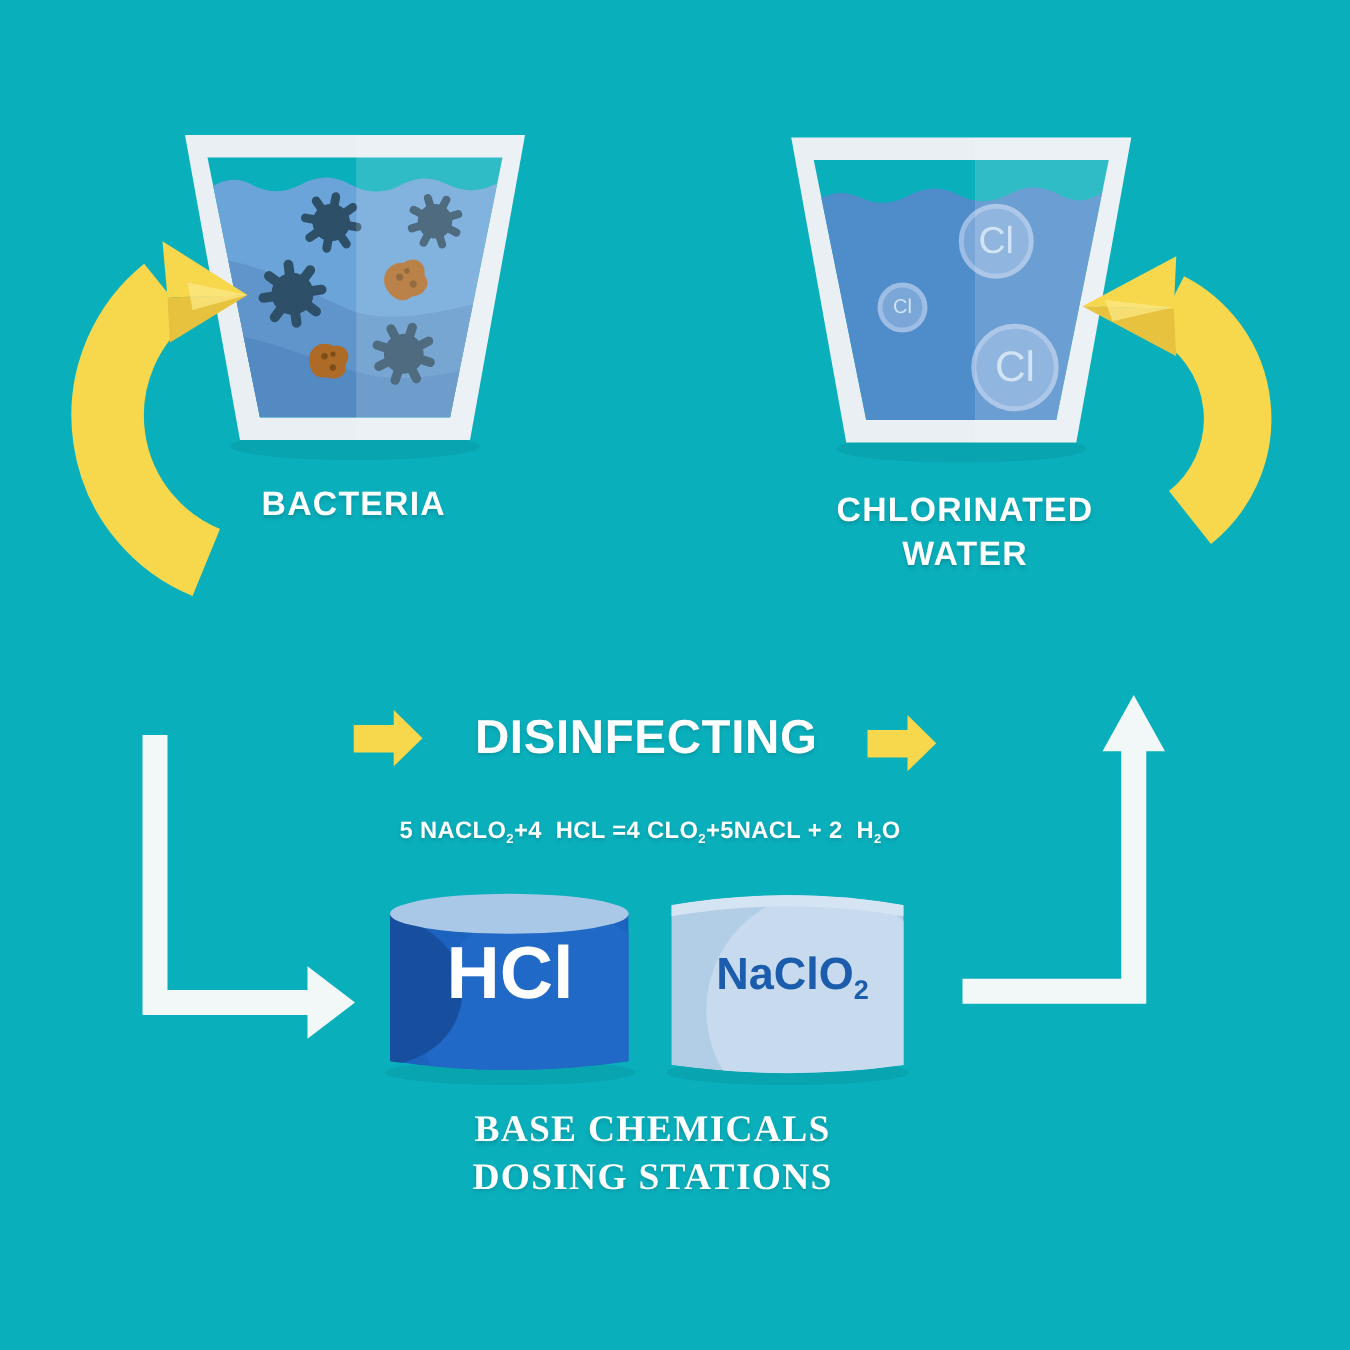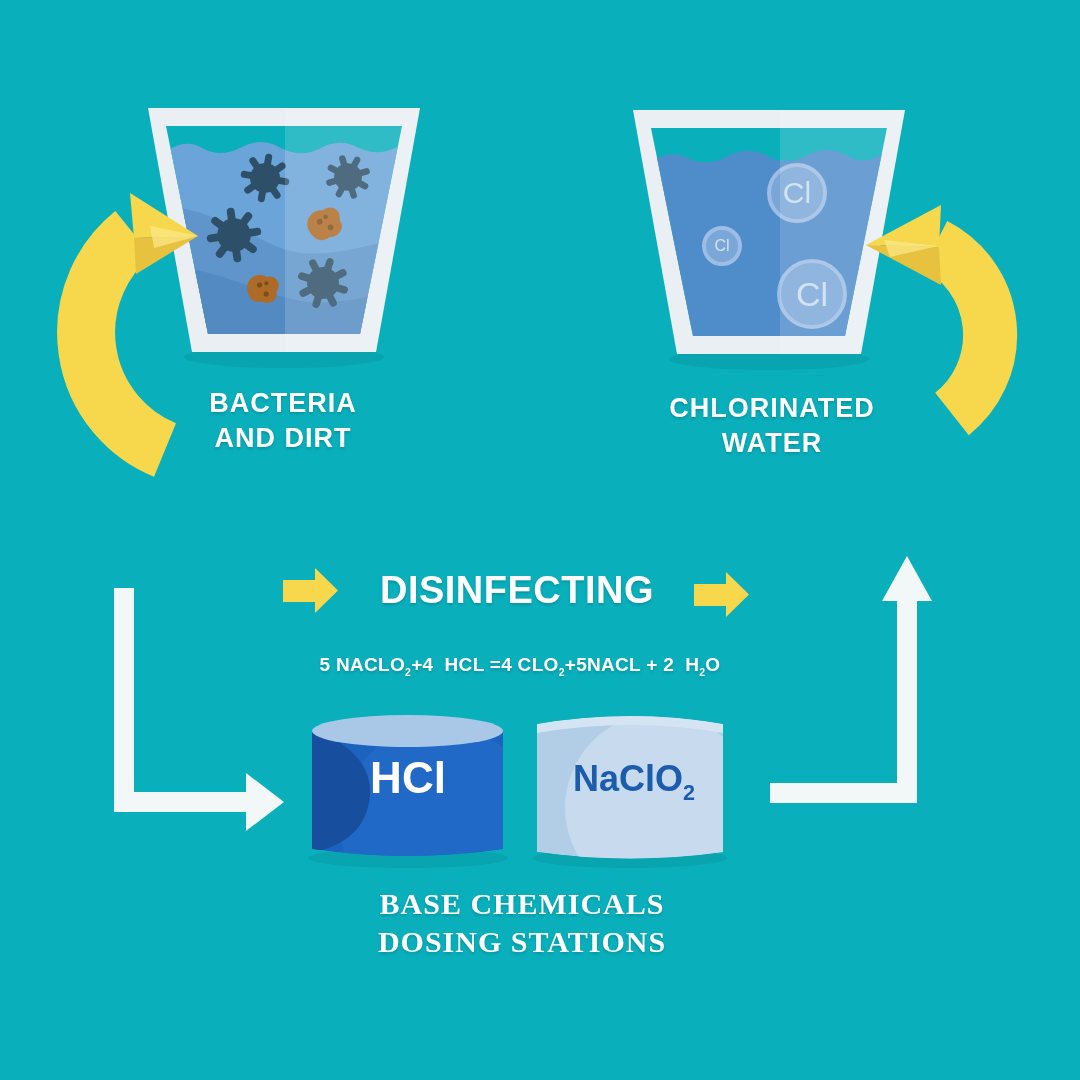--- a/index.html
+++ b/index.html
@@ -20,21 +20,21 @@
        text-shadow:0 2px 3px rgba(0,50,62,.22);}
   .cup-label{font-size:27px;line-height:35px;letter-spacing:1px;transform:translateX(-50%);}
   .title{font-size:38px;line-height:40px;letter-spacing:.5px;transform:translateX(-50%);}
   .equation{font-size:19px;line-height:34px;letter-spacing:.3px;transform:translateX(-50%);white-space:pre;}
   .equation span{white-space:pre;}
   .equation sub{font-size:.55em;}
   .caption{font-size:30px;line-height:38px;letter-spacing:1px;transform:translateX(-50%);}
   .bubble-label{position:absolute;color:var(--bubble-text);font-weight:normal;transform:translate(-50%,-50%);
                 text-shadow:none;}
   .tank-label{position:absolute;font-weight:bold;transform:translate(-50%,-50%);text-shadow:none;}
-  .tank-label.hcl{color:var(--text);font-size:44px;text-align:right;}
+  .tank-label.hcl{color:var(--text);font-size:59px;text-align:right;}
   .tank-label.naclo{color:var(--tank-text-dark);font-size:36px;}
   .tank-label.naclo sub{font-size:.6em;}
   
   .sh{fill:rgba(0,60,72,.10)}
   .cupb{fill:var(--cup-border)}
   .bgfill{fill:var(--bg)}
   .w1{fill:var(--water-light)} .w2{fill:var(--water-mid)} .w3{fill:var(--water-deep)} .wr{fill:var(--water-right)}
   .hl{fill:rgba(255,255,255,.16)}
   .bac{fill:var(--bacteria)} .bacsp{stroke:var(--bacteria)}
   .dirtc{fill:var(--dirt)} .dirtsp{fill:var(--dirt-dark)}
@@ -149,21 +149,20 @@
       <g clip-path="url(#clip-tank2)">
         <path class="tl" d="M 537 724 Q 630 708 723 724 L 723 852 Q 630 865 537 852 Z"></path>
         <circle class="tlh" cx="660" cy="808" r="95"></circle>
         <path class="tlt" d="M 537 724 Q 630 708 723 724 L 723 733 Q 630 717 537 733 Z"></path>
       </g>
     </g>
   </svg>
 
   <div class="txt cup-label" style="left:283px;top:364px;margin-top:22px;">
     <div>BACTERIA</div>
-    <div>AND DIRT</div>
   </div>
 
   <div class="txt cup-label" style="left:772px;top:391px;">
     <div>CHLORINATED</div>
     <div>WATER</div>
   </div>
 
   <div class="bubble-label" style="left:797px;top:193px;font-size:30px;">Cl</div>
   <div class="bubble-label" style="left:722px;top:246px;font-size:16px;">Cl</div>
   <div class="bubble-label" style="left:812px;top:294px;font-size:34px;">Cl</div>

